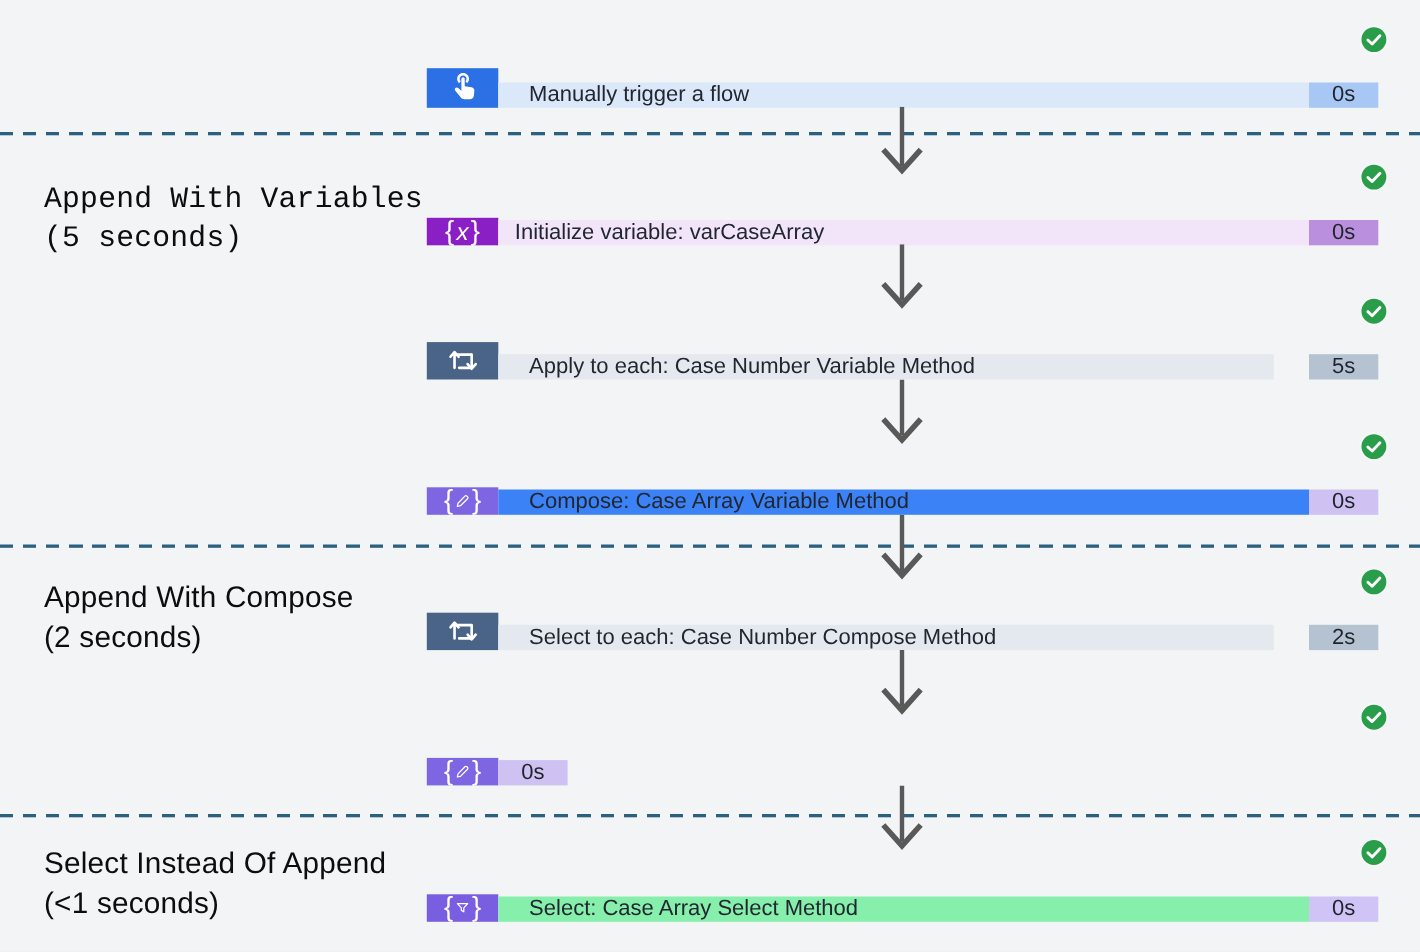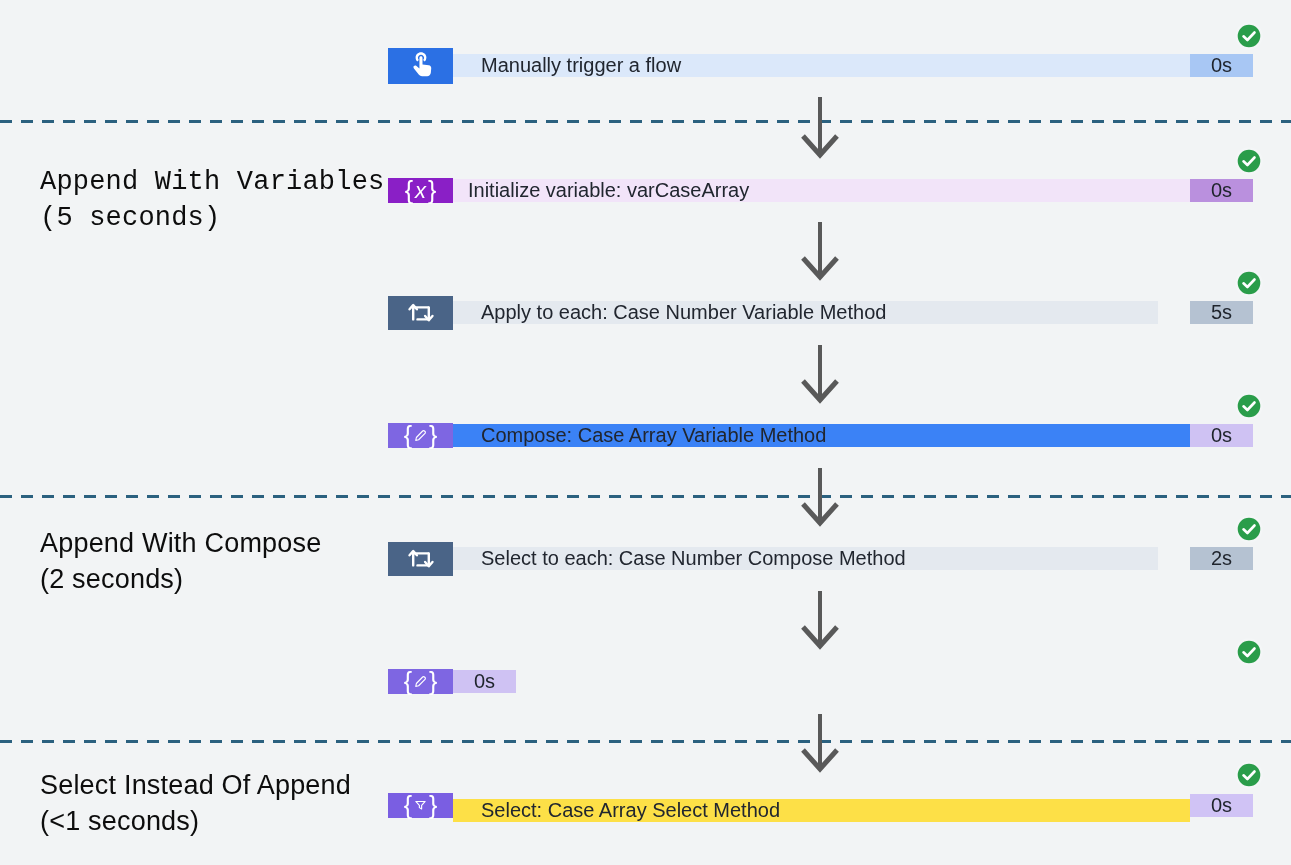--- a/index.html
+++ b/index.html
@@ -20,21 +20,21 @@
   }
   
   .section-label{
     position:absolute;left:40px;
     font-size:27px;line-height:36px;color:#0d0d0d;
     letter-spacing:.2px;
   }
   
   .step{
     position:absolute;left:388px;width:865px;height:65px;
-    display:flex;align-items:center;
+    display:flex;align-items:flex-end;
   }
   .step-icon{
     width:65px;flex:0 0 65px;
     display:flex;align-items:center;justify-content:center;
     color:#fff;
   }
   .step-body{
     flex:1;display:flex;align-items:center;
     padding-left:28px;
     font-size:20px;color:#21262f;
@@ -52,21 +52,21 @@
   .t-variable .step-icon{background:#8a1fc6;}
   .t-variable .step-body{background:#f2e4f9;padding-left:15px;}
   .t-variable .step-duration{background:#ba90de;}
   .t-loop     .step-icon{background:#4a6487;}
   .t-loop     .step-body{background:#e4e9ef;}
   .t-loop     .step-duration{background:#b5c2d2;margin-left:32px;}
   .t-compose  .step-icon{background:#7e66e2;}
   .t-compose  .step-body{background:#3b82f6;}
   .t-compose  .step-duration{background:#cfc2f3;}
   .t-select   .step-icon{background:#7a5ee2;}
-  .t-select   .step-body{background:#fde047;margin-top:11px;}
+  .t-select   .step-body{background:#86efac;margin-top:11px;}
   .t-select   .step-duration{background:#d0c3f5;}
   
   .check{
     position:absolute;top:-11px;right:-10px;width:28px;height:28px;
   }
   
   .brace-glyph{
     display:flex;align-items:center;gap:1px;
     font-size:25px;font-weight:400;line-height:1;
   }

